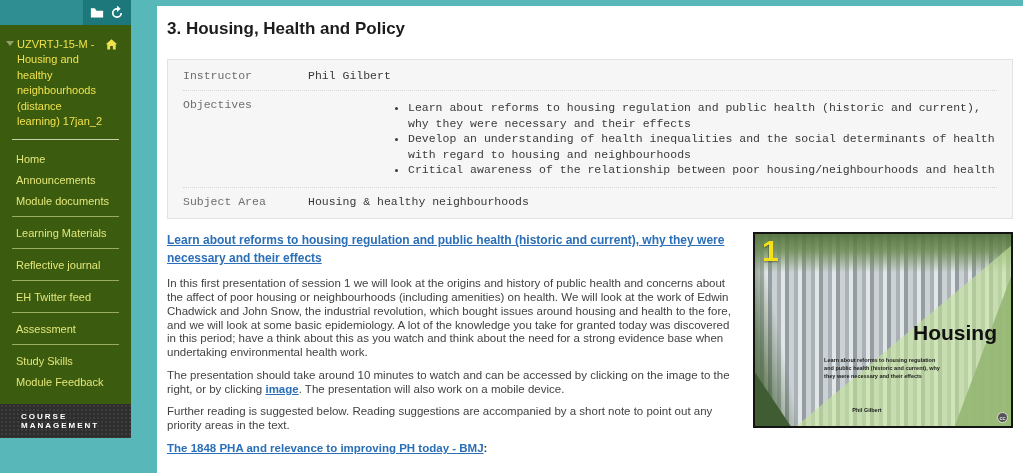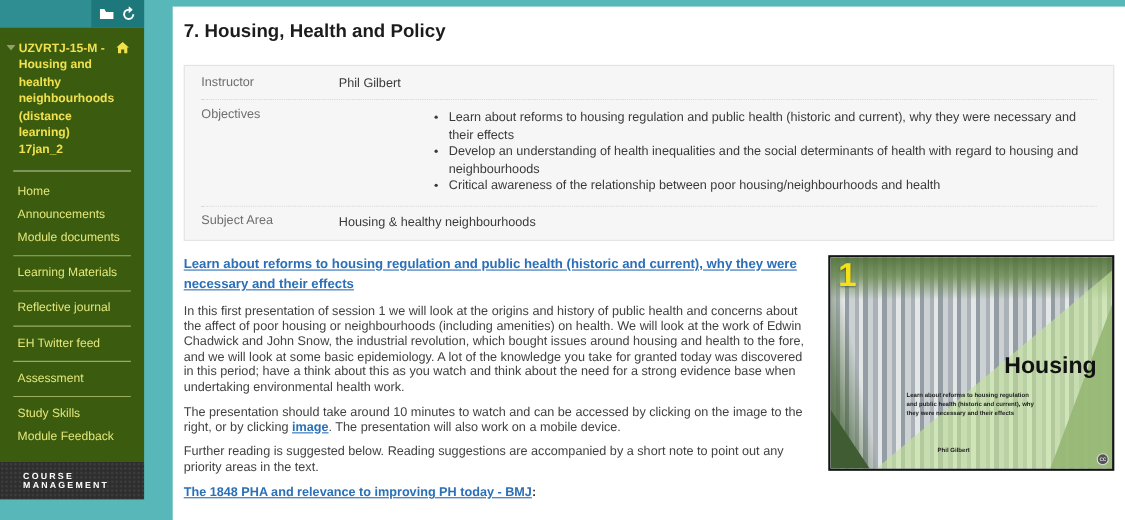--- a/index.html
+++ b/index.html
@@ -10,38 +10,38 @@
   .sidebar { position:absolute; left:0; top:0; width:131px; }
   .topbar { height:25px; background:#2f8e91; display:flex; justify-content:flex-end; }
   .chip { background:#1d787c; width:48px; display:flex; align-items:center; justify-content:space-evenly; }
   .tb-icon { width:14px; height:14px; display:inline-flex; cursor:pointer; }
   .tb-icon svg { width:100%; height:100%; fill:#fff; }
 
   .navpanel { background:#3b5c0e; padding:10px 0 12px; }
   .course-head { display:flex; padding:2px 8px 8px 6px; cursor:pointer; }
   .caret { width:0; height:0; border-left:4px solid transparent; border-right:4px solid transparent;
            border-top:5px solid #93a06b; margin:4px 3px 0 0; flex:none; }
-  .course-title { color:#f0e14e; font-weight:bold; font-size:11px; line-height:1.4; width:86px; }
+  .course-title { color:#f0e14e; font-weight:normal; font-size:11px; line-height:1.4; width:86px; }
   .home-ic { width:13px; height:13px; flex:none; margin-left:2px; cursor:pointer; }
   .home-ic svg { width:100%; height:100%; fill:#f0e14e; }
   .nav-divider { border-top:1px solid rgba(235,238,160,.55); margin:5px 12px; }
   .nav-divider.strong { border-top-color:rgba(245,245,220,.75); margin:2px 12px 8px; }
   .nav-item { color:#e3e67a; font-size:11px; padding:4.5px 16px; cursor:pointer; }
 
   .cm-header { background:#2e2e2e;
     background-image:radial-gradient(rgba(255,255,255,.08) 1px, transparent 1.2px);
     background-size:4px 4px;
     color:#fff; font-size:8px; font-weight:bold; letter-spacing:2px; padding:8px 0 8px 21px; }
 
   
   .content { position:absolute; left:157px; top:6px; right:0; bottom:0; background:#fff;
     padding:13px 10px 20px 10px; overflow:hidden; }
   h1.pgtitle { font-size:17px; color:#1c1c1c; margin:0 0 20px; }
 
-  .info-table { background:#f6f6f6; border:1px solid #e3e3e3; padding:2px 15px; margin-bottom:13px; }
+  .info-table { background:#f6f6f6; border:1px solid #e3e3e3; padding:2px 15px; margin-bottom:13px;font-family:Liberation Mono, monospace; }
   .irow { display:flex; padding:7px 0; font-size:11.5px; }
   .irow + .irow { border-top:1px dotted #d6d6d6; }
   .ilabel { width:125px; flex:none; color:#6e6e6e; }
   .ival { color:#3a3a3a; line-height:1.25; }
   .obj-list { margin:2px 0 2px 0; padding-left:100px; }
   .obj-list li { font-size:11.5px; color:#3a3a3a; line-height:1.35; }
 
   .session-h { font-size:12px; color:#222; margin:4px 0 9px; font-weight:bold; }
   .content p { font-size:11.5px; line-height:1.2; color:#424242; margin:0 0 9px; }
   p.main-link-p { margin:0 0 10px; }
@@ -119,21 +119,21 @@
     <div class="nav-divider"></div>
     <div class="nav-item">Study Skills</div>
     <div class="nav-item">Module Feedback</div>
   </nav>
 
   <div class="cm-header">COURSE MANAGEMENT</div>
 
 </aside>
 
 <main class="content">
-  <h1 class="pgtitle">7. Housing, Health and Policy</h1>
+  <h1 class="pgtitle">3. Housing, Health and Policy</h1>
 
   <section class="info-table">
     <div class="irow">
       <span class="ilabel">Instructor</span>
       <span class="ival">Phil Gilbert</span>
     </div>
     <div class="irow">
       <span class="ilabel">Objectives</span>
       <div class="ival">
         <ul class="obj-list">

